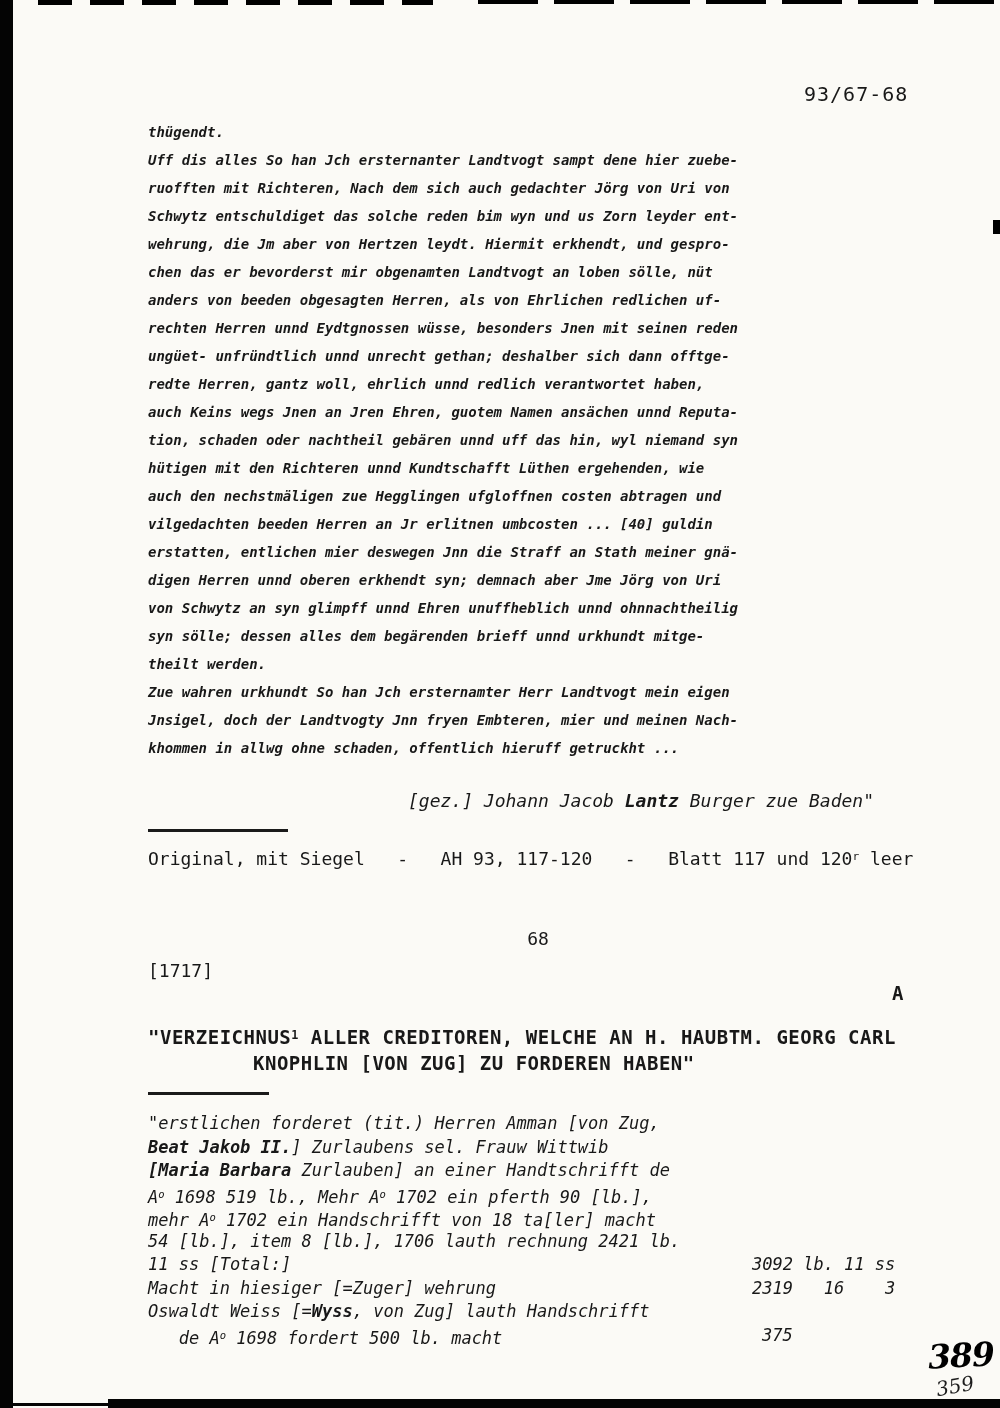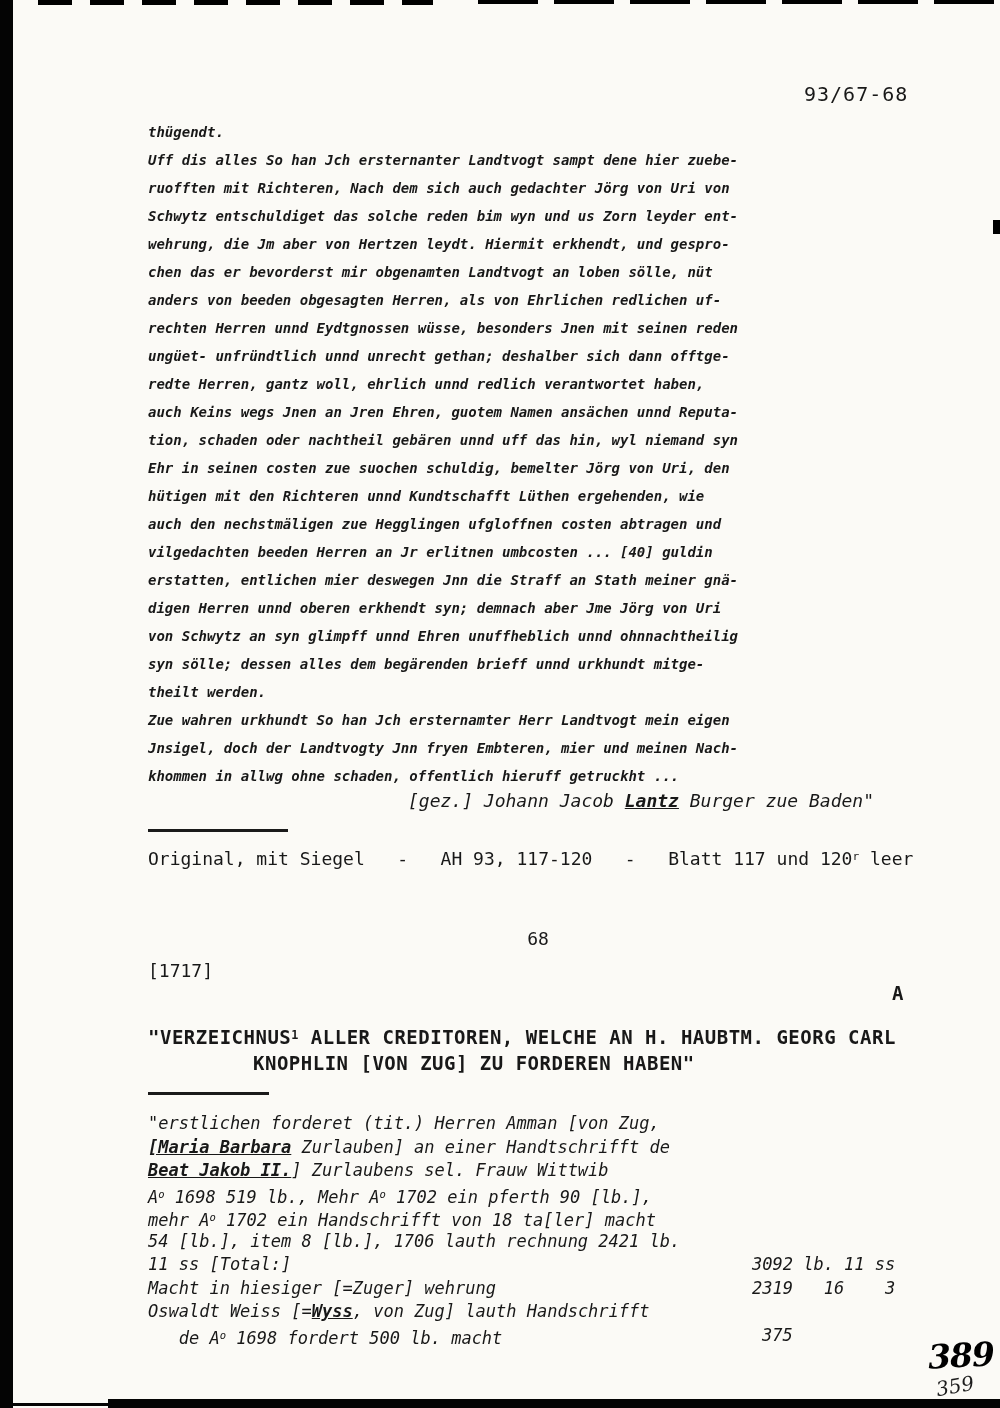--- a/index.html
+++ b/index.html
@@ -22,21 +22,21 @@
   .edge-top2 { left:478px; top:0; width:522px; height:4px;
                background:repeating-linear-gradient(90deg,#000 0 60px,transparent 60px 76px); }
   .edge-right-tick { left:993px; top:220px; width:7px; height:14px; background:#000; }
 
   .pagenum { left:804px; top:82px; font-size:20px; letter-spacing:1px; }
 
   .deed { left:148px; top:118px; width:800px; font-style:italic;
           font-size:14px; line-height:28px;font-weight:bold; }
   .tline { white-space:pre; }
   .sig  { left:408px; top:790px; font-style:italic; font-size:18px; white-space:pre; }
-  .b { font-weight:bold;text-decoration:underline; }
+  .b { font-weight:bold; }
 
   .rule1 { left:148px; top:829px; width:140px; height:3px; background:#1a1a1a; }
   .rule2 { left:148px; top:1092px; width:121px; height:3px; background:#1a1a1a; }
 
   .archive { left:148px; top:848px; font-size:18px; white-space:pre; }
   .sup { font-size:0.62em; vertical-align:0.45em; }
 
   .secnum { left:148px; top:928px; width:780px; text-align:center; font-size:18px; }
   .year { left:148px; top:960px; font-size:18px; }
   .marginal { left:892px; top:982px; font-size:19px; font-weight:bold; }
@@ -78,21 +78,20 @@
       <div class="tline">ruofften mit Richteren, Nach dem sich auch gedachter Jörg von Uri von</div>
       <div class="tline">Schwytz entschuldiget das solche reden bim wyn und us Zorn leyder ent-</div>
       <div class="tline">wehrung, die Jm aber von Hertzen leydt. Hiermit erkhendt, und gespro-</div>
       <div class="tline">chen das er bevorderst mir obgenamten Landtvogt an loben sölle, nüt</div>
       <div class="tline">anders von beeden obgesagten Herren, als von Ehrlichen redlichen uf-</div>
       <div class="tline">rechten Herren unnd Eydtgnossen wüsse, besonders Jnen mit seinen reden</div>
       <div class="tline">ungüet- unfründtlich unnd unrecht gethan; deshalber sich dann offtge-</div>
       <div class="tline">redte Herren, gantz woll, ehrlich unnd redlich verantwortet haben,</div>
       <div class="tline">auch Keins wegs Jnen an Jren Ehren, guotem Namen ansächen unnd Reputa-</div>
       <div class="tline">tion, schaden oder nachtheil gebären unnd uff das hin, wyl niemand syn</div>
-      <div class="tline">Ehr in seinen costen zue suochen schuldig, bemelter Jörg von Uri, den</div>
       <div class="tline">hütigen mit den Richteren unnd Kundtschafft Lüthen ergehenden, wie</div>
       <div class="tline">auch den nechstmäligen zue Hegglingen ufgloffnen costen abtragen und</div>
       <div class="tline">vilgedachten beeden Herren an Jr erlitnen umbcosten ... [40] guldin</div>
       <div class="tline">erstatten, entlichen mier deswegen Jnn die Straff an Stath meiner gnä-</div>
       <div class="tline">digen Herren unnd oberen erkhendt syn; demnach aber Jme Jörg von Uri</div>
       <div class="tline">von Schwytz an syn glimpff unnd Ehren unuffheblich unnd ohnnachtheilig</div>
       <div class="tline">syn sölle; dessen alles dem begärenden brieff unnd urkhundt mitge-</div>
       <div class="tline">theilt werden.</div>
       <div class="tline">Zue wahren urkhundt So han Jch ersternamter Herr Landtvogt mein eigen</div>
       <div class="tline">Jnsigel, doch der Landtvogty Jnn fryen Embteren, mier und meinen Nach-</div>
@@ -110,22 +109,22 @@
   <div class="abs year">[1717]</div>
   <div class="abs marginal">A</div>
 
   <div class="abs head1"><span>"VERZEICHNUS</span><span class="sup">1</span><span> ALLER CREDITOREN, WELCHE AN H. HAUBTM. GEORG CARL</span></div>
   <div class="abs head2">KNOPHLIN [VON ZUG] ZU FORDEREN HABEN"</div>
 
   <div class="abs rule2"></div>
 
   <div class="abs ledger">
     <div class="lline"><span>"erstlichen forderet (tit.) Herren Amman [von Zug,</span></div>
+    <div class="lline"><span class="b">Beat Jakob II.</span><span>] Zurlaubens sel. Frauw Wittwib</span></div>
     <div class="lline"><span class="b">[Maria Barbara</span><span> Zurlauben] an einer Handtschrifft de</span></div>
-    <div class="lline"><span class="b">Beat Jakob II.</span><span>] Zurlaubens sel. Frauw Wittwib</span></div>
     <div class="lline"><span>A</span><span class="sup">o</span><span> 1698 519 lb., Mehr A</span><span class="sup">o</span><span> 1702 ein pferth 90 [lb.],</span></div>
     <div class="lline"><span>mehr A</span><span class="sup">o</span><span> 1702 ein Handschrifft von 18 ta[ler] macht</span></div>
     <div class="lline"><span>54 [lb.], item 8 [lb.], 1706 lauth rechnung 2421 lb.</span></div>
     <div class="lline"><span>11 ss [Total:]</span><span class="amt">3092 lb. 11 ss</span></div>
     <div class="lline"><span>Macht in hiesiger [=Zuger] wehrung</span><span class="amt">2319   16    3</span></div>
     <div class="lline"><span>Oswaldt Weiss [=</span><span class="b">Wyss</span><span>, von Zug] lauth Handschrifft</span></div>
     <div class="lline"><span>   de A</span><span class="sup">o</span><span> 1698 fordert 500 lb. macht</span><span class="amt amt2">375</span></div>
   </div>
 
   <div class="abs hw1">389</div>

